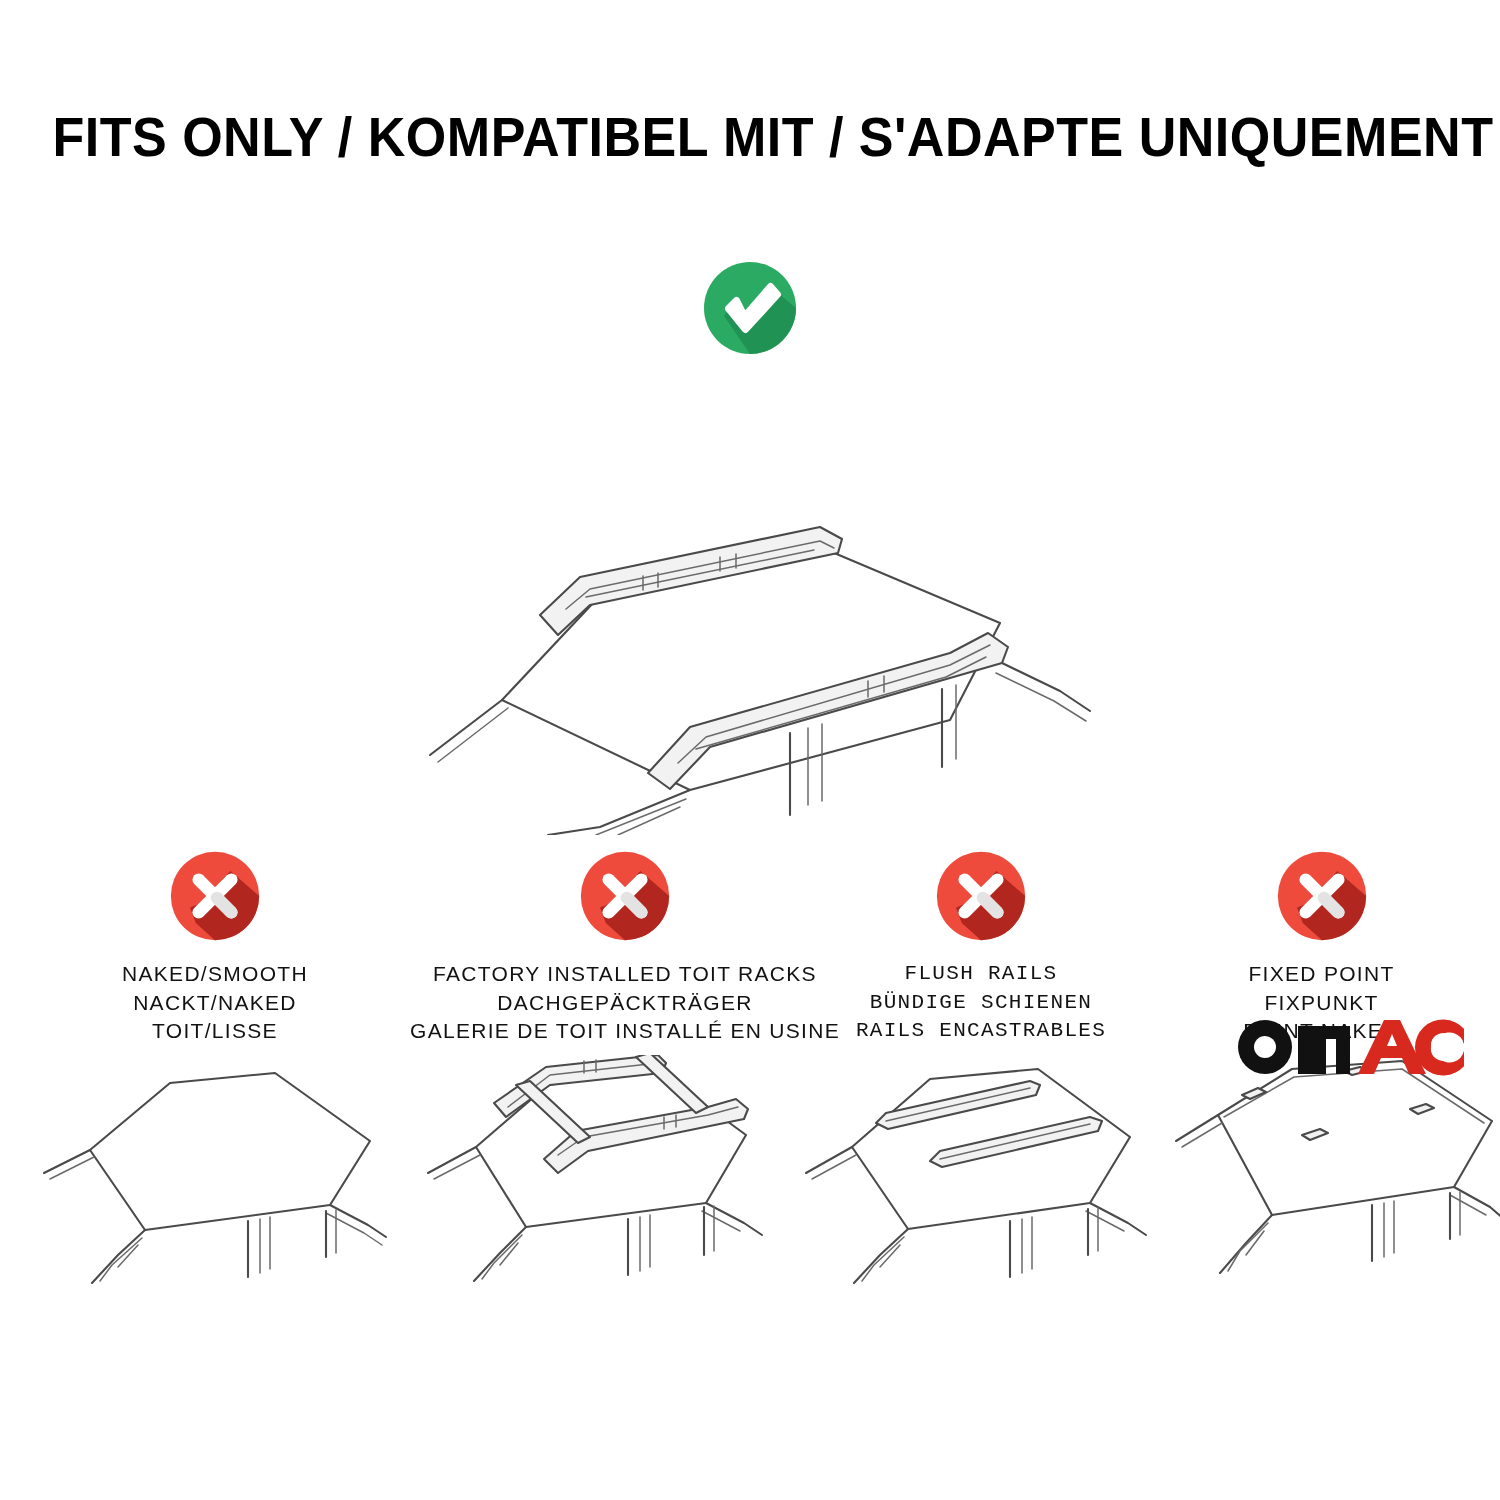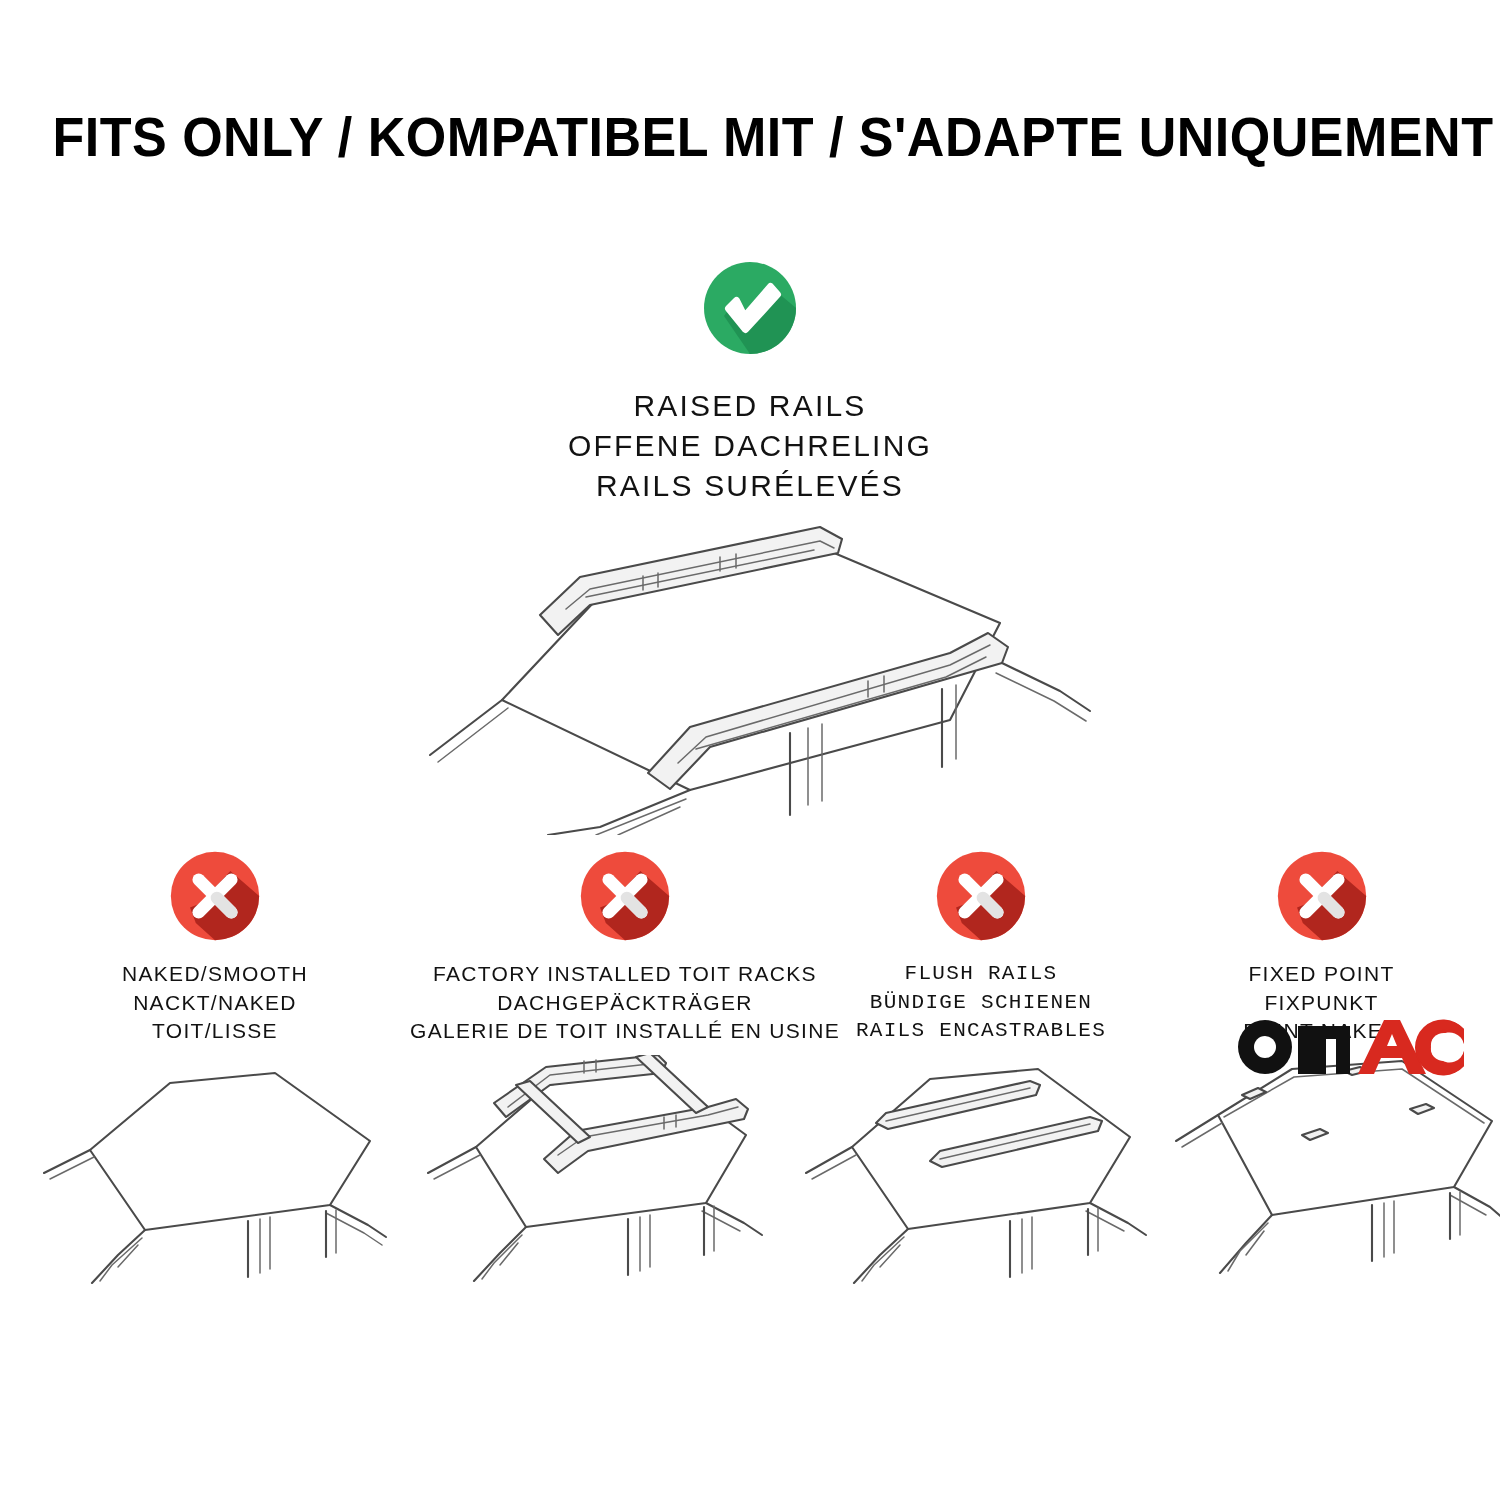--- a/index.html
+++ b/index.html
@@ -117,25 +117,20 @@
   <div class="good-block">
 
     <div class="badge">
       <svg viewBox="0 0 100 100" aria-hidden="true">
         <circle cx="50" cy="50" r="46" fill="#2BAA63"></circle>
         <path d="M50 96 A46 46 0 0 0 96 50 L70.5 28.5 L44 62 L30 50 L24 58 Z" fill="#1E8F51" opacity="0.85"></path>
         <path d="M28.5 50.5 L36.5 42.5 L44.5 58.5 L70.5 28.5 L77.5 36.5 L45.5 71.5 Z" fill="#ffffff" stroke="#ffffff" stroke-width="7" stroke-linejoin="round" stroke-linecap="round"></path>
       </svg>
     </div>
 
-    <div class="good-labels">
-      <div>RAISED RAILS</div>
-      <div>OFFENE DACHRELING</div>
-      <div>RAILS SURÉLEVÉS</div>
-    </div>
   </div>
 
   <div class="hero-art">
     <svg viewBox="0 0 720 330" aria-hidden="true">
 
       <path class="ln" d="M112 195 L205 96 L430 42 L610 118 L560 215 L300 285 Z" fill="#fdfdfd"></path>
 
       <path class="ln-fill" d="M150 110 L190 72 L430 22 L452 34 L448 48 L200 100 L168 130 Z"></path>
       <path class="ln-thin" d="M176 104 L200 84 L430 36 L444 43"></path>
       <path class="ln-thin" d="M196 92 L424 45"></path>

